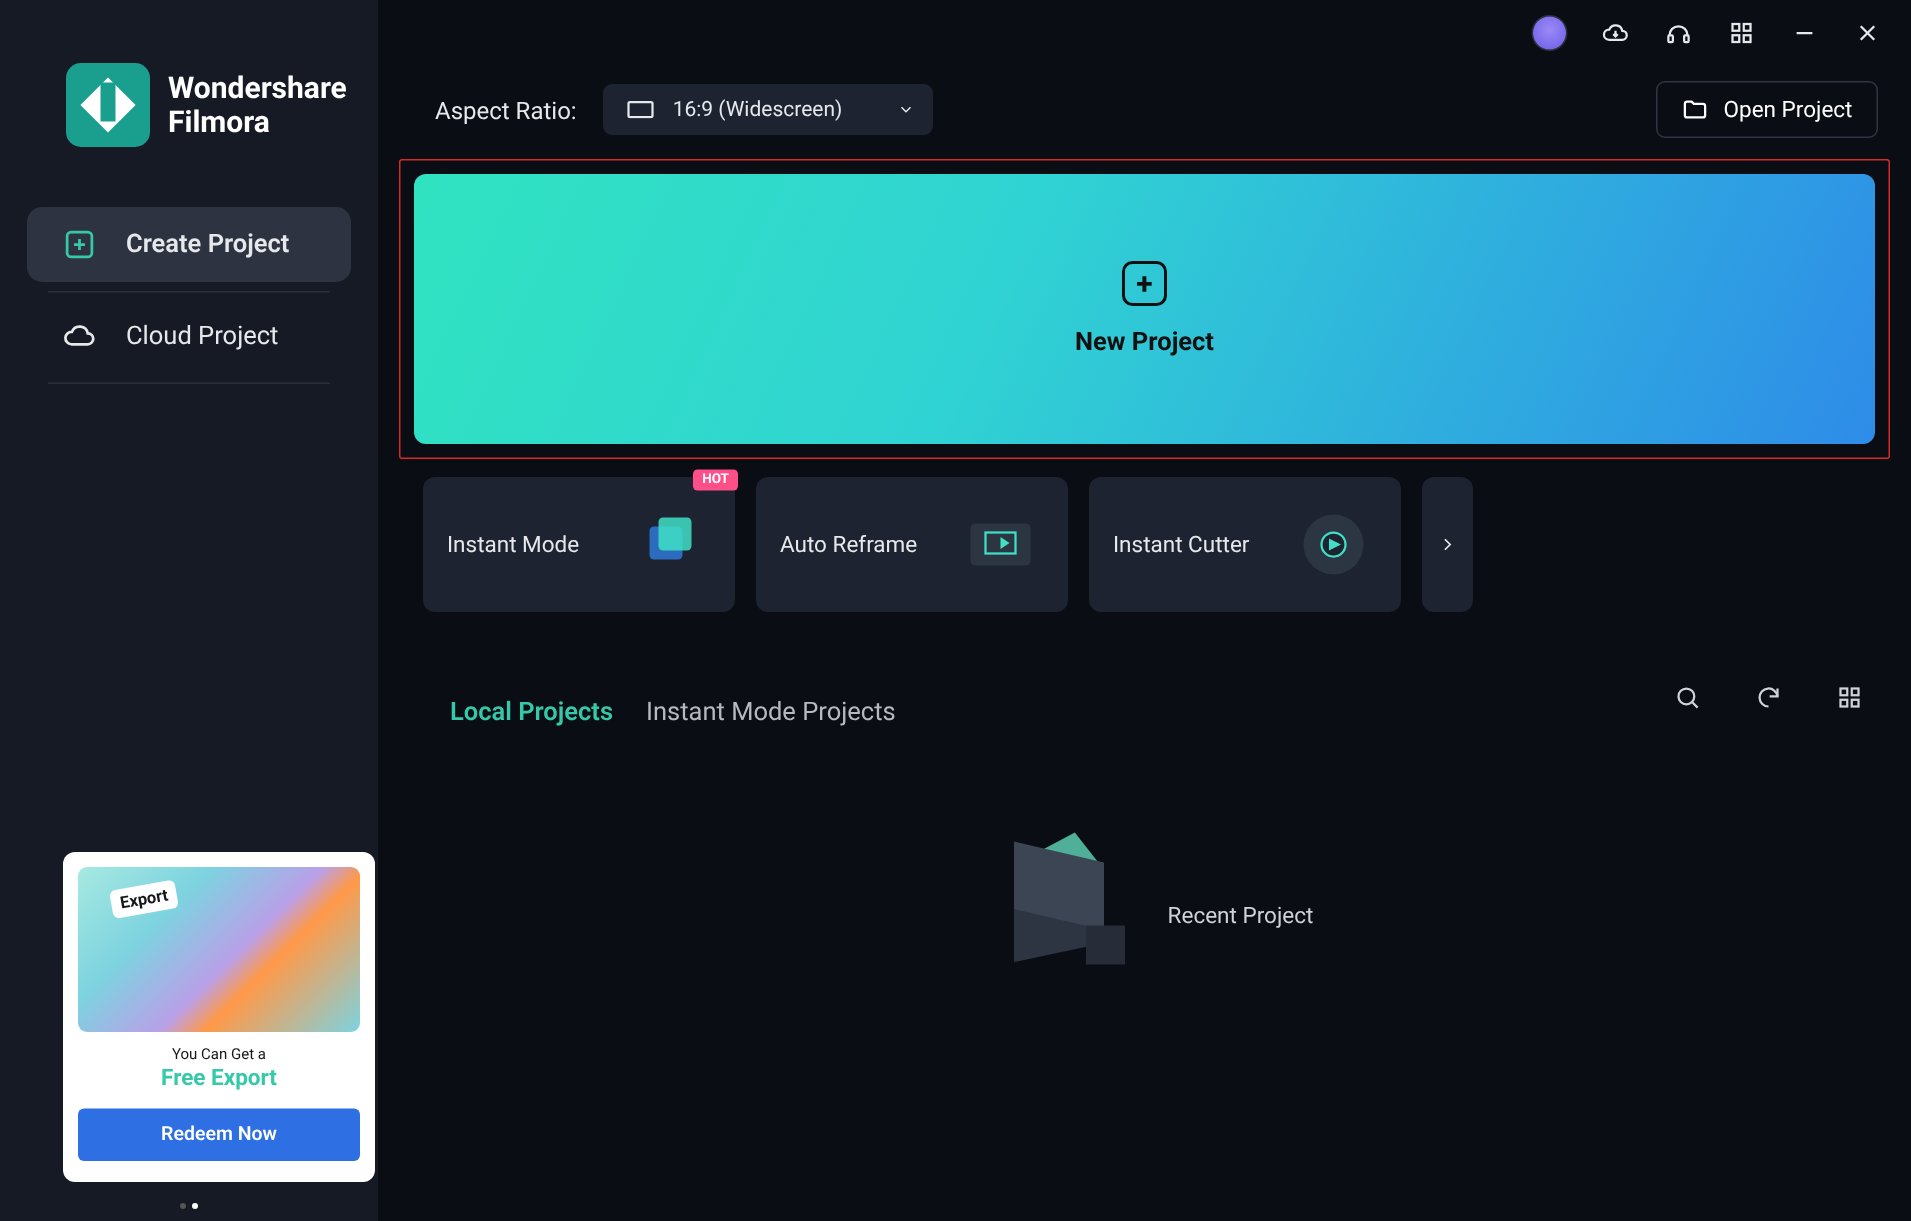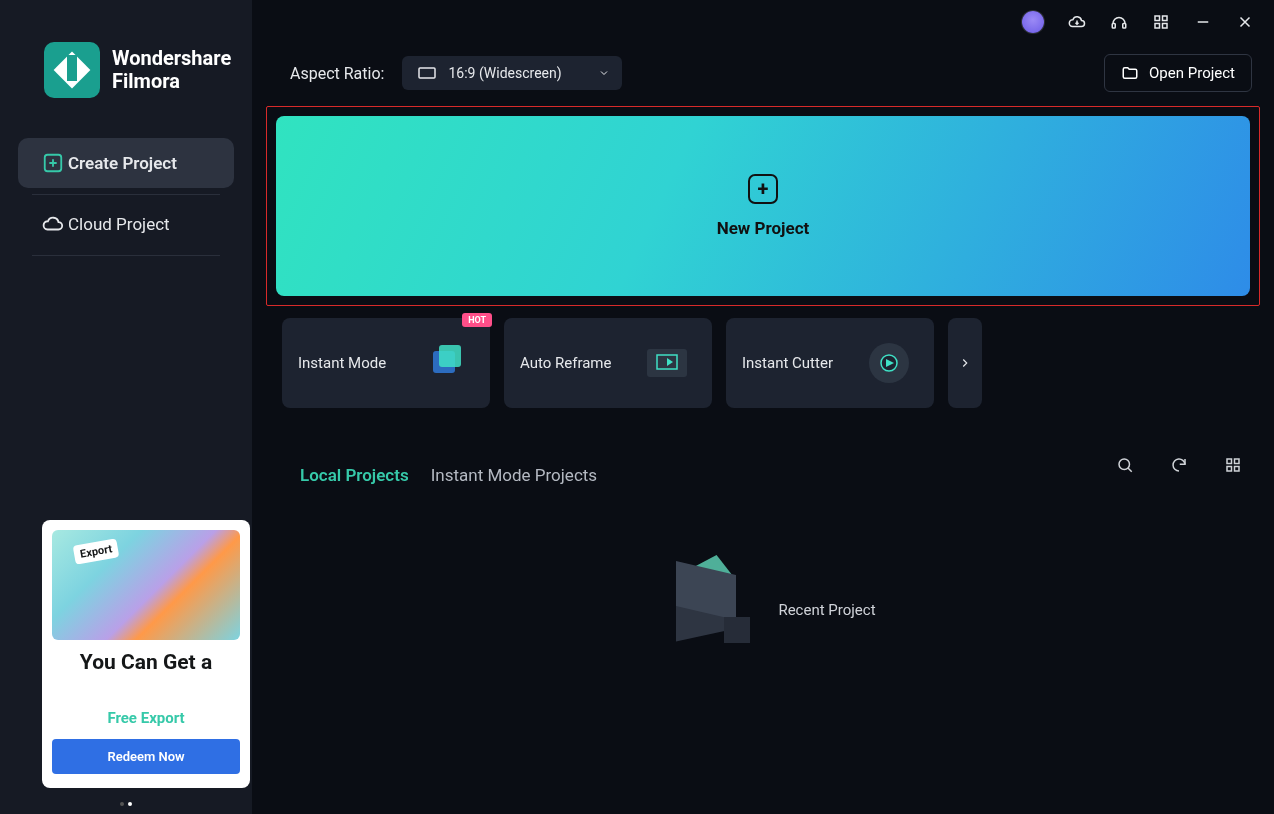--- a/index.html
+++ b/index.html
@@ -5,30 +5,30 @@
 * { margin:0; padding:0; box-sizing:border-box; font-family:-apple-system,BlinkMacSystemFont,"Segoe UI",Roboto,Arial,sans-serif; }
 body { width:1274px; height:814px; background:#0a0d14; color:#fff; display:flex; overflow:hidden; }
 
 .sidebar { width:252px; height:100%; background:#161a24; display:flex; flex-direction:column; padding:20px 18px; position:relative; }
 .logo-row { display:flex; align-items:center; gap:12px; margin:22px 0 40px 26px; }
 .logo-icon { width:56px; height:56px; background:#1a9f8f; border-radius:10px; display:flex; align-items:center; justify-content:center; transform:rotate(0deg); }
 .logo-diamond { width:26px; height:26px; background:#fff; transform:rotate(45deg); position:relative; }
 .logo-diamond::after { content:""; position:absolute; width:10px; height:26px; background:#1a9f8f; left:8px; transform:rotate(-45deg) translateY(-2px); }
 .logo-text { font-size:20px; font-weight:700; line-height:1.15; }
 
-.nav-item { display:flex; align-items:center; gap:4px; padding:14px 24px; border-radius:10px; font-size:17px; cursor:pointer; color:#e6e8eb; margin-bottom:2px; }
+.nav-item { display:flex; align-items:center; gap:20px; padding:14px 24px; border-radius:10px; font-size:17px; cursor:pointer; color:#e6e8eb; margin-bottom:2px; }
 .nav-item.active { background:#2d3340; font-weight:600; }
 .nav-item svg { width:22px; height:22px; flex-shrink:0; }
 .nav-divider { height:1px; background:#2a2f3b; margin:4px 14px; }
 
 .promo-card { position:absolute; bottom:26px; left:42px; width:208px; background:#fff; border-radius:8px; padding:10px 10px 14px; text-align:center; color:#151718; }
 .promo-img { width:100%; height:110px; background:linear-gradient(135deg,#a7e9e1 0%,#7dd3e0 30%,#b9a0e8 55%,#ff9948 65%,#7dd3e0 100%); border-radius:6px; margin-bottom:10px; position:relative; overflow:hidden; }
 .promo-img::before { content:"Export"; position:absolute; top:12px; left:22px; background:#fff; padding:3px 6px; border-radius:4px; font-size:11px; font-weight:700; transform:rotate(-10deg); }
-.promo-line1 { font-size:21px; font-weight:700; margin-bottom:0; }
-.promo-line2 { font-size:15px; font-weight:700; color:#36c9a9; margin-bottom:12px;margin-top:35px; }
+.promo-line1 { font-size:10px; font-weight:400; margin-bottom:0; }
+.promo-line2 { font-size:15px; font-weight:700; color:#36c9a9; margin-bottom:12px; }
 .promo-btn { background:#2f6fe4; color:#fff; width:100%; padding:10px 0; border:none; border-radius:4px; font-size:13px; font-weight:600; cursor:pointer; }
 .dots { position:absolute; bottom:8px; left:50%; transform:translateX(-50%); display:flex; gap:4px; }
 .dots span { width:4px; height:4px; border-radius:50%; background:#555; }
 .dots span.active { background:#fff; }
 
 .main { flex:1; background:#0a0d14; display:flex; flex-direction:column; }
 
 .titlebar { height:44px; display:flex; justify-content:flex-end; align-items:center; gap:24px; padding-right:20px; }
 .avatar { width:22px; height:22px; border-radius:50%; background:radial-gradient(circle at 50% 40%,#9b8af5 0%,#6c5ce7 100%); box-shadow:0 0 0 1px rgba(255,255,255,.15); }
 .tb-icon { width:18px; height:18px; color:#e6e8eb; cursor:pointer; }

